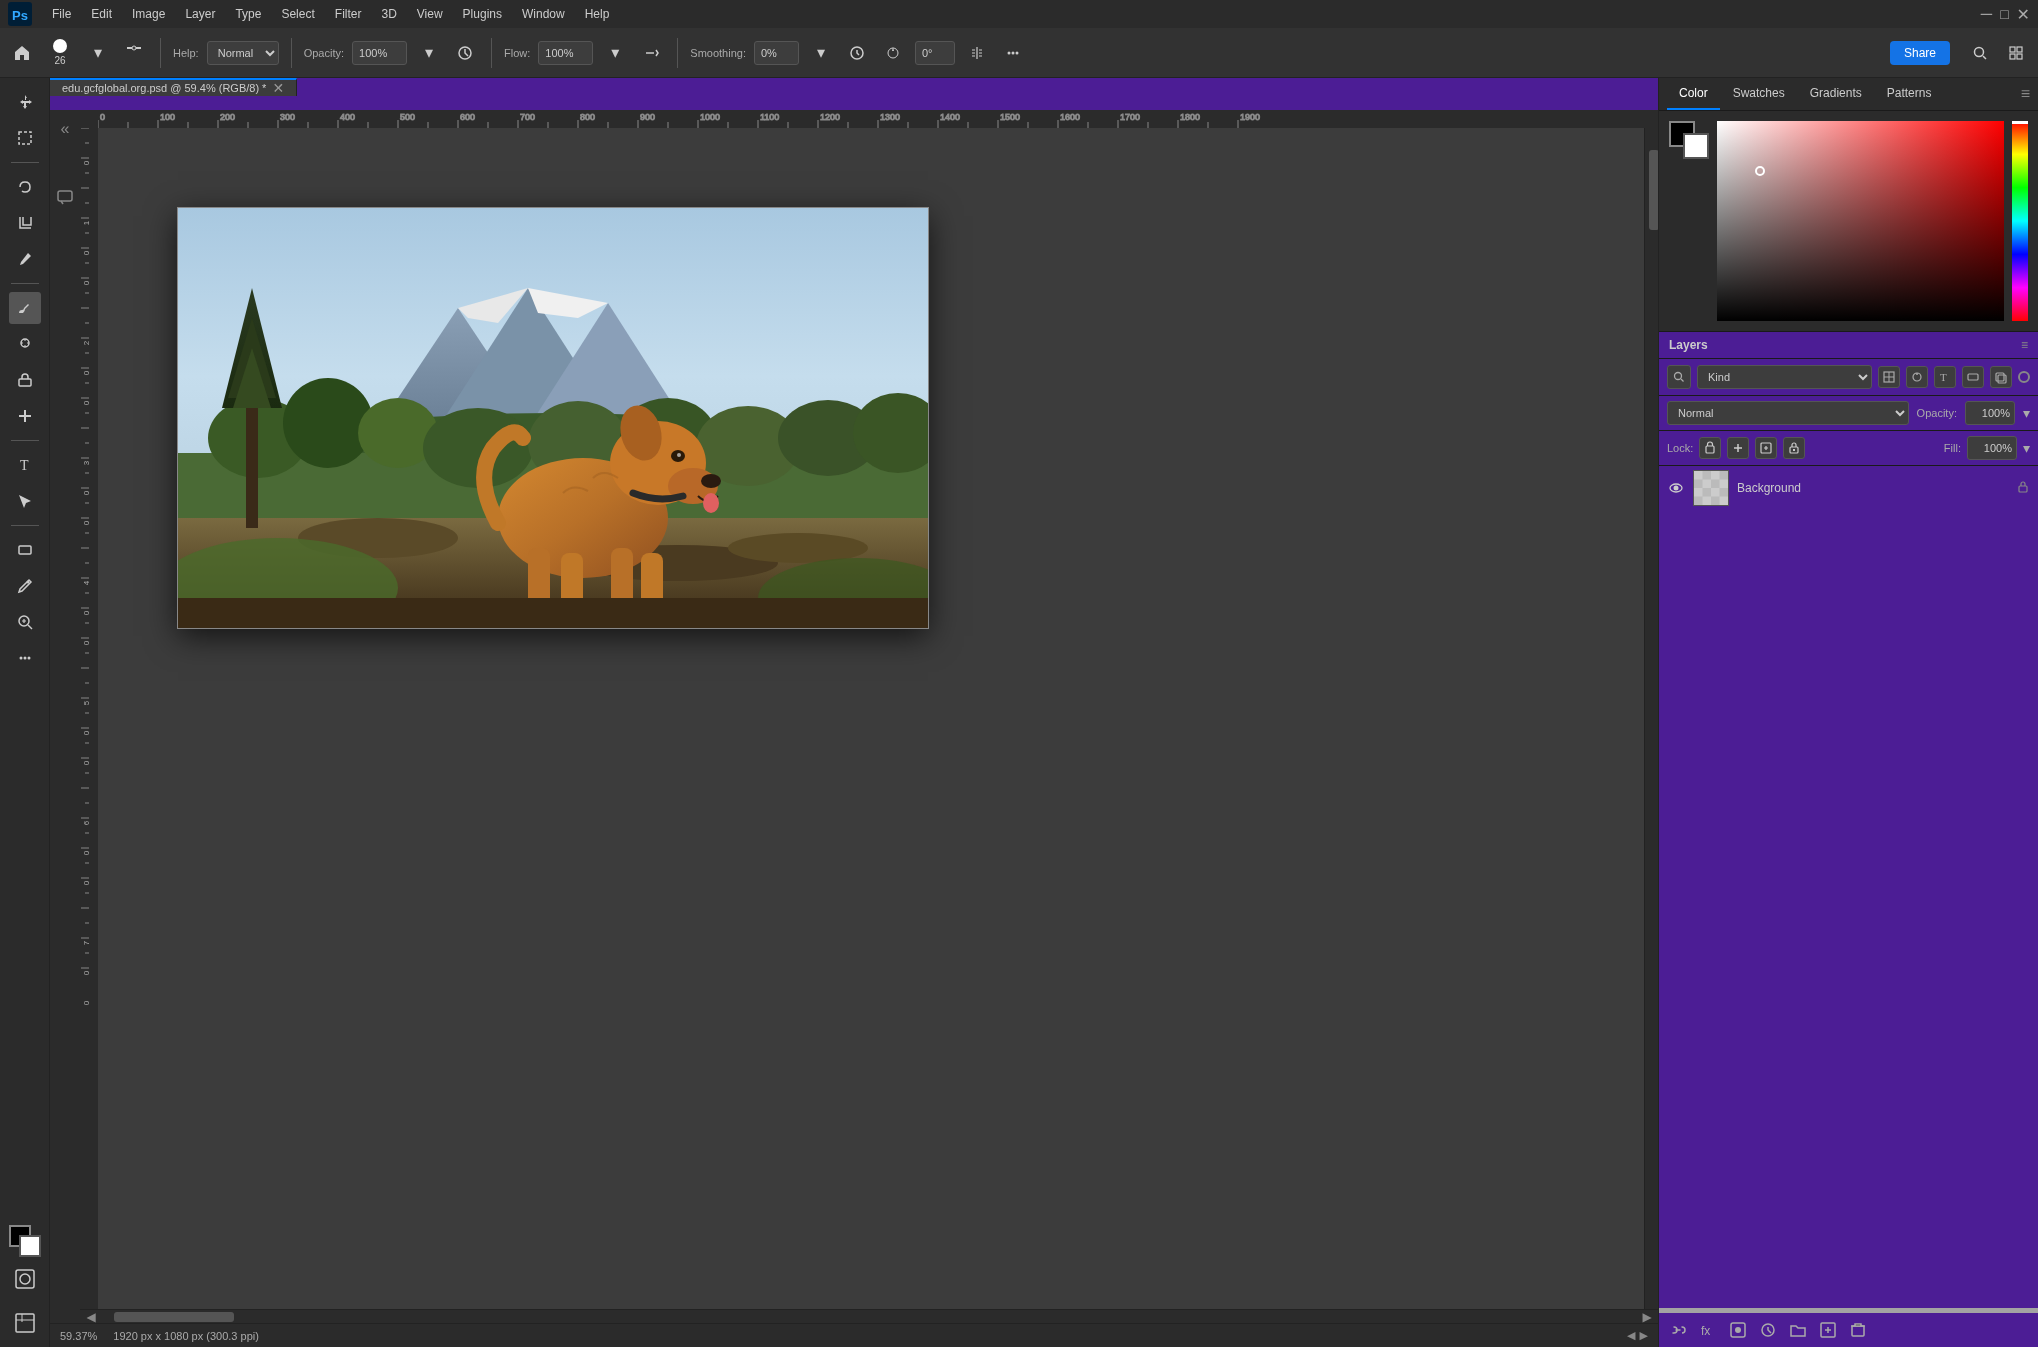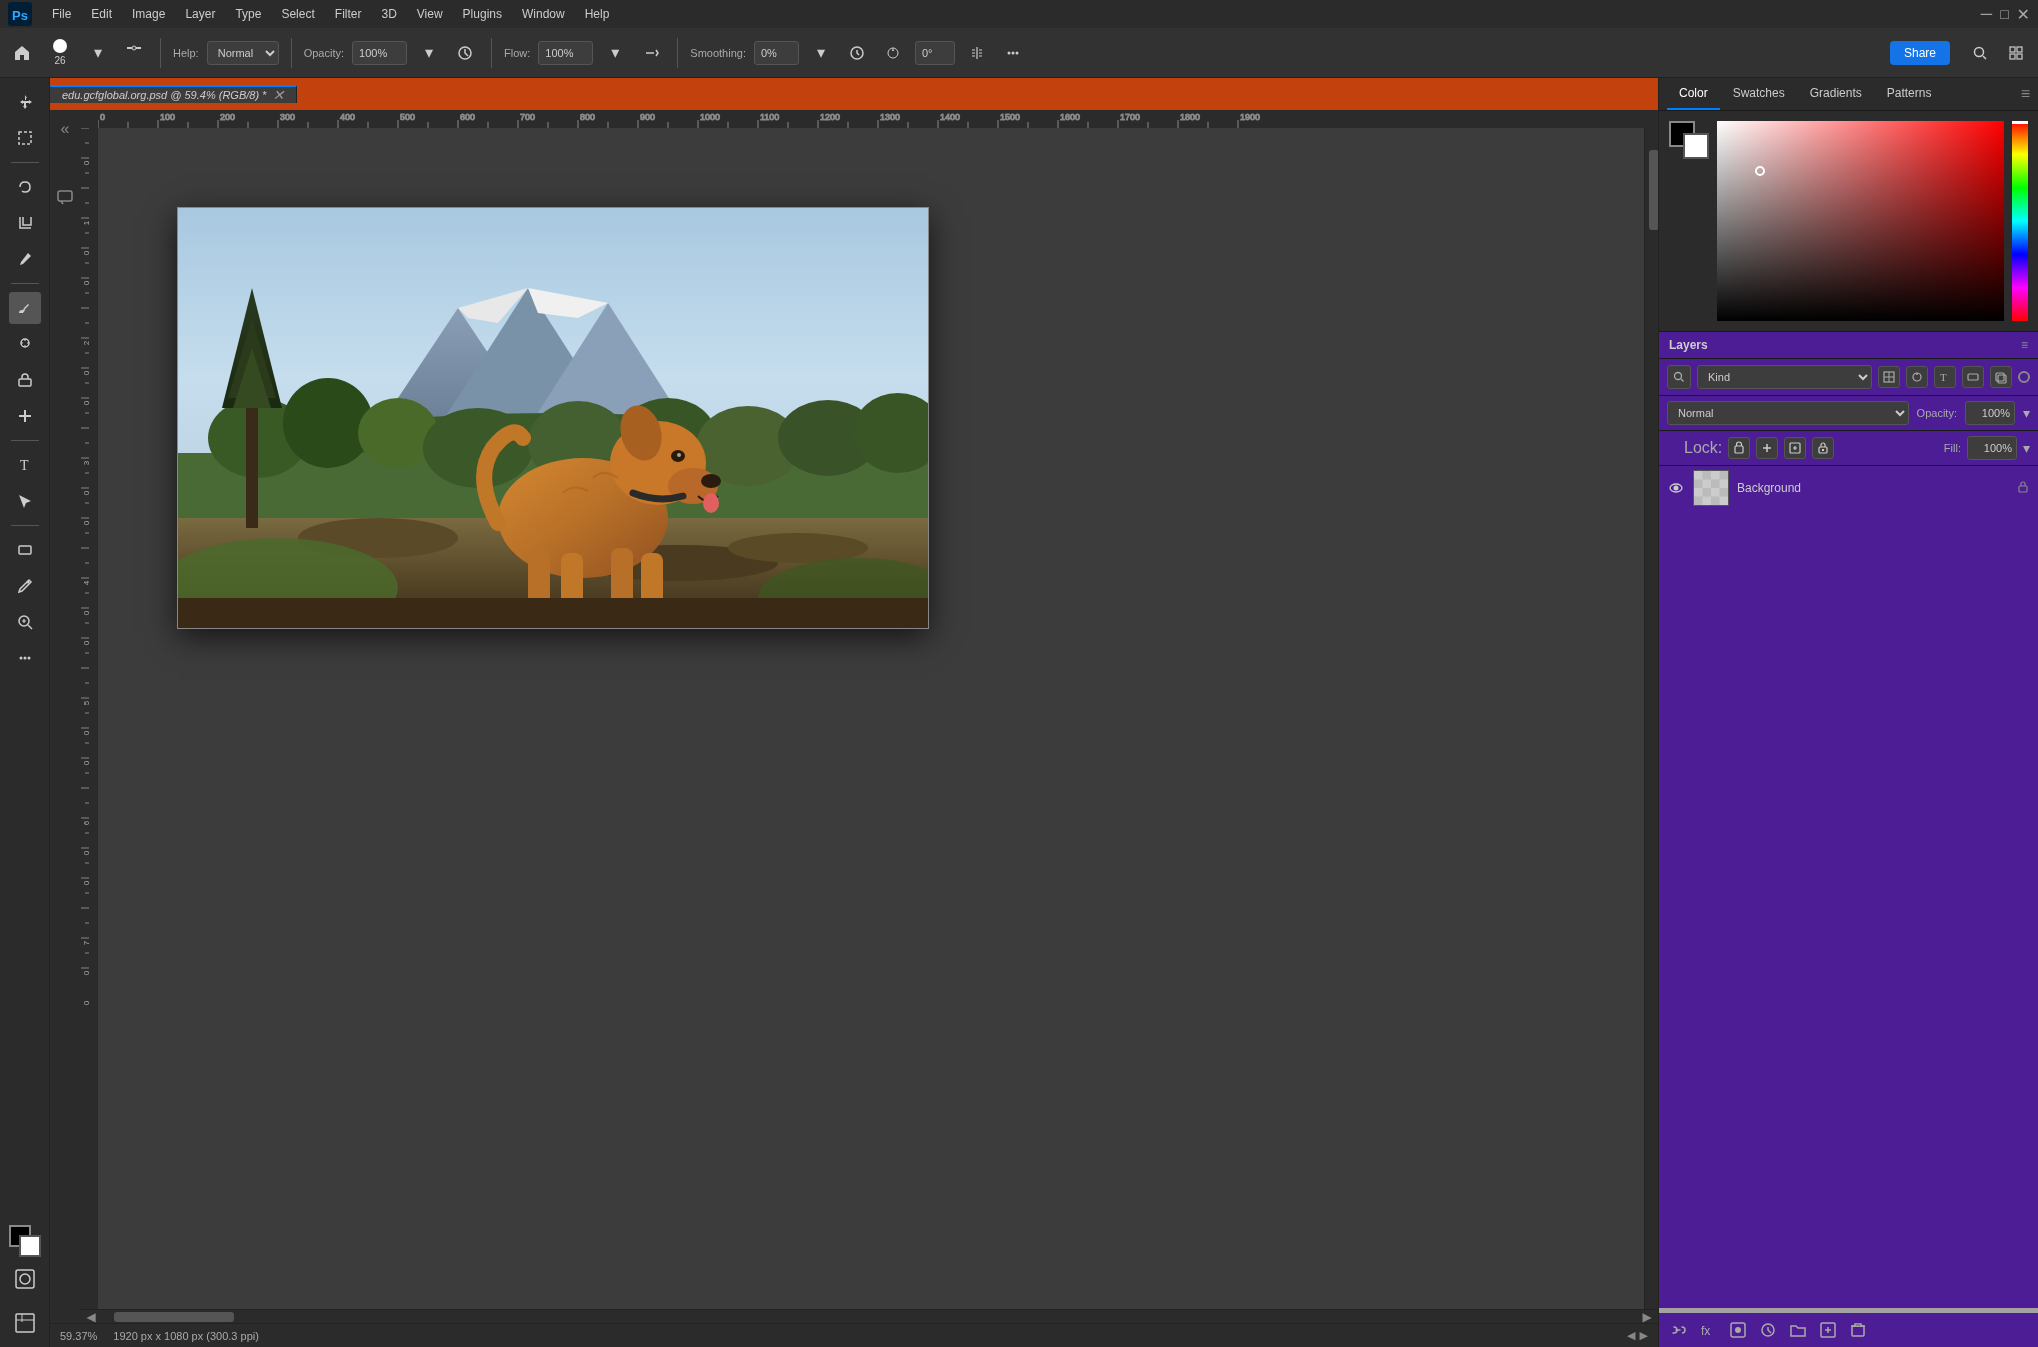--- a/index.html
+++ b/index.html
@@ -163,25 +163,24 @@
       flex: 1;
       background: #3c3c3c;
       display: flex;
       flex-direction: column;
       overflow: hidden;
     }
 
     
     #tab-bar {
       height: 32px;
-      background: #c2410c;
-      display: flex;
-      align-items: center;
+      background: #4c1d95;
+      display: flex;
+      align-items: flex-start;
       flex-shrink: 0;
-      font-style: italic;
     }
     .canvas-tab {
       display: flex;
       align-items: center;
       padding: 0 12px;
       background: #3c3c3c;
       border-right: 1px solid #222;
       border-top: 2px solid #0080ff;
       gap: 6px;
       cursor: pointer;
@@ -403,22 +402,21 @@
 
     .layers-lock-bar {
       display: flex;
       align-items: center;
       padding: 5px 8px;
       gap: 6px;
       border-bottom: 1px solid #1a1a1a;
     }
     .lock-label {
       color: #aaa;
-      font-size: 16px;
-      margin-left: 17px;
+      font-size: 11px;
     }
     .lock-icon {
       width: 22px;
       height: 22px;
       display: flex;
       align-items: center;
       justify-content: center;
       background: #3d3d3d;
       border: 1px solid #555;
       border-radius: 3px;

